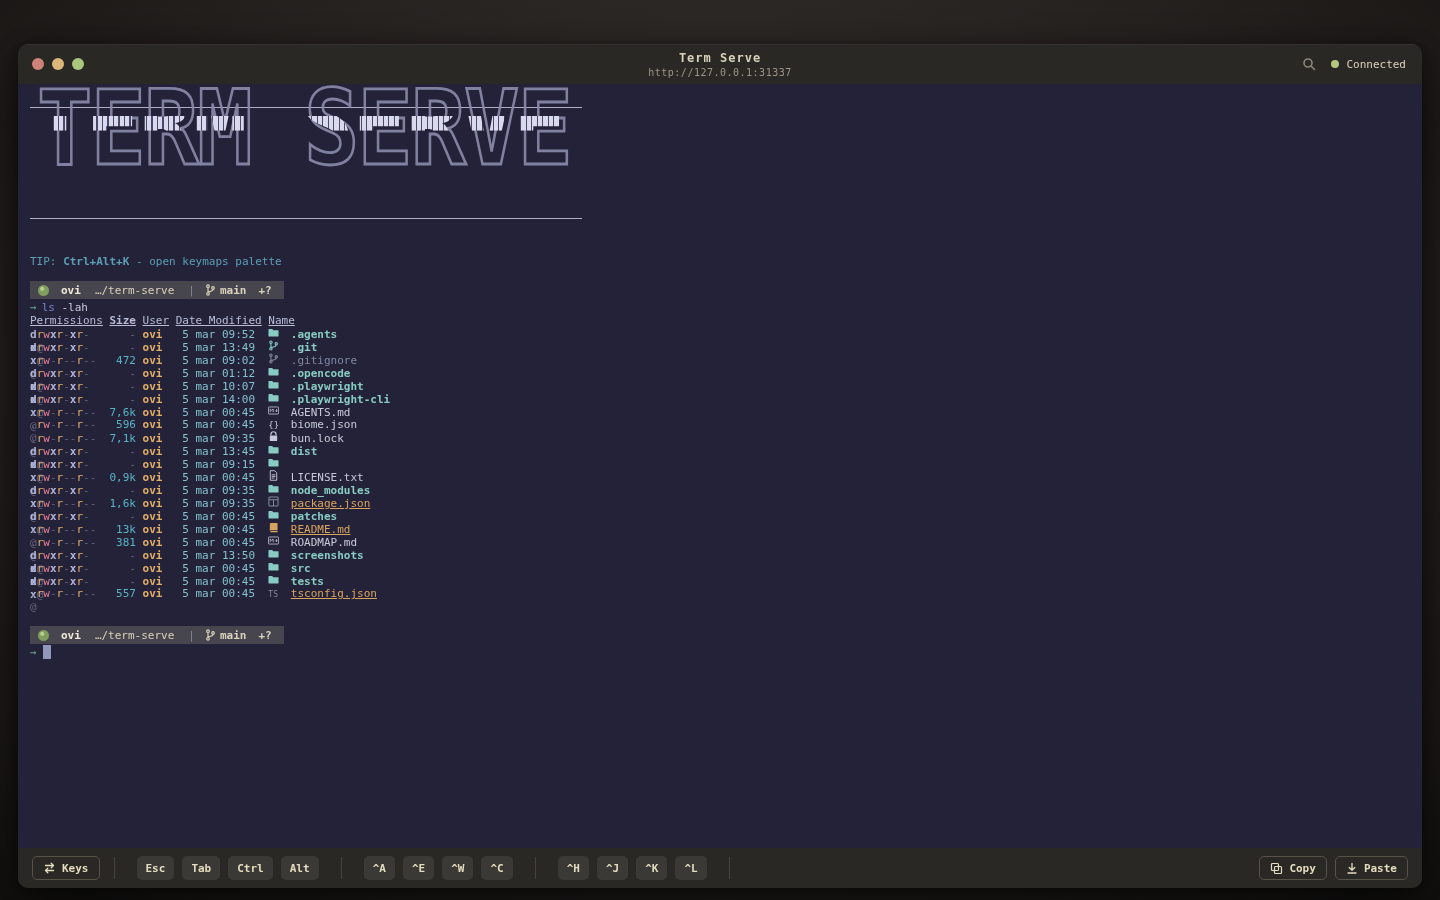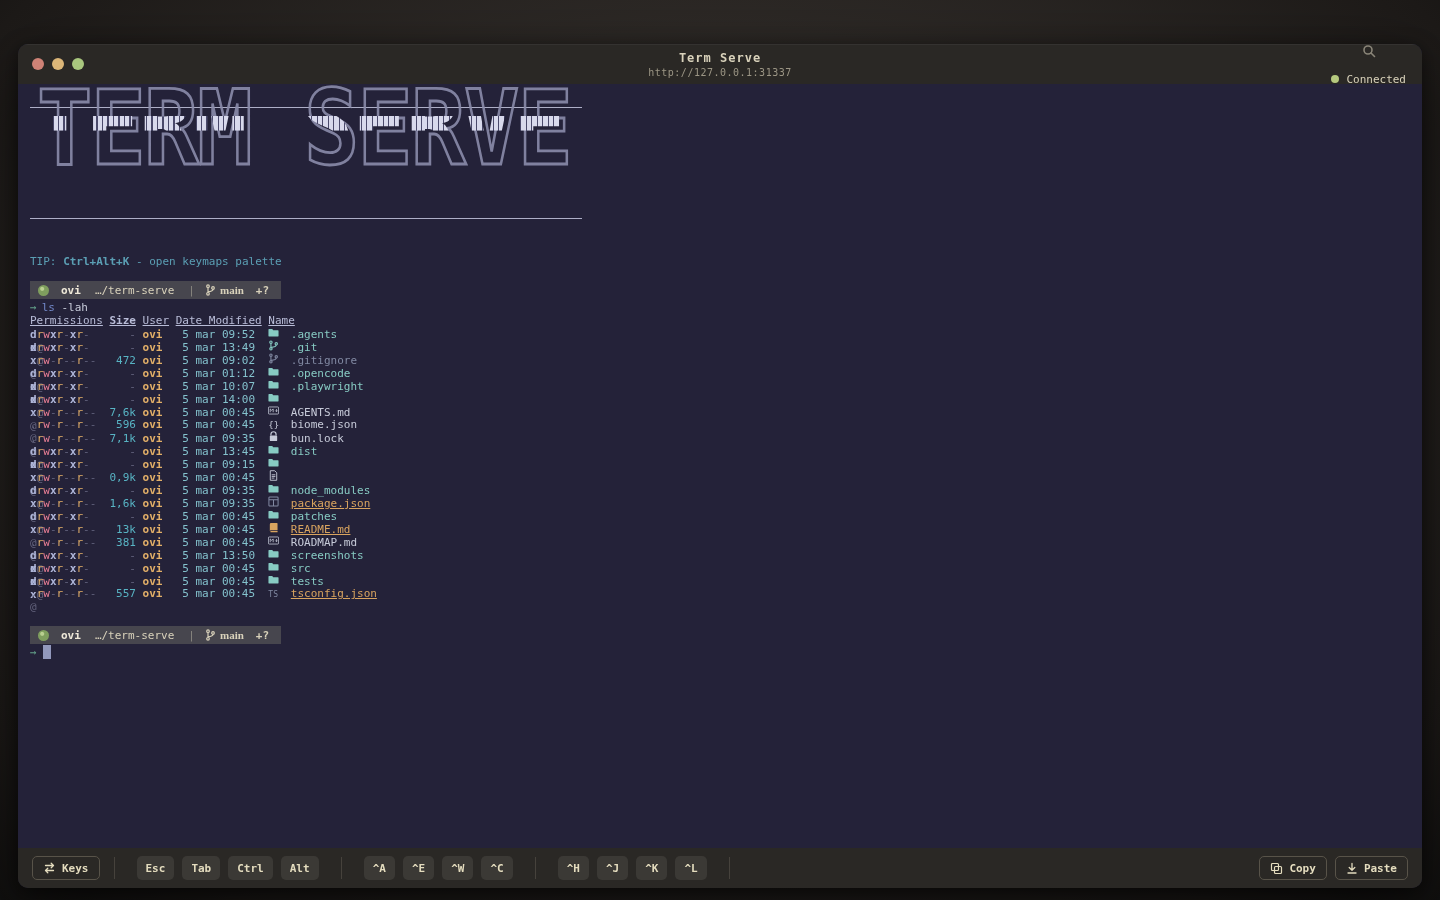--- a/index.html
+++ b/index.html
@@ -20,21 +20,21 @@
     height:40px; background:var(--chrome);
     display:flex; align-items:center; position:relative;
     box-shadow: inset 0 1px 0 rgba(255,255,255,.05);
   }
   .traffic { display:flex; gap:8px; padding-left:14px; }
   .tl { width:12px; height:12px; border-radius:50%; }
   .tl.red{ background:var(--tl-red);} .tl.yellow{ background:var(--tl-yellow);} .tl.green{ background:var(--tl-green);}
   .title-center { position:absolute; left:0; right:0; text-align:center; pointer-events:none; }
   .title-main { font-size:12px; font-weight:bold; color:var(--cream); letter-spacing:1px; }
   .title-url { font-size:10px; color:var(--cream-dim); margin-top:2px; letter-spacing:.5px; }
-  .title-right { margin-left:auto; display:flex; align-items:center; gap:14px; padding-right:16px;flex-direction:column; }
+  .title-right { margin-left:auto; display:flex; align-items:center; gap:14px; padding-right:16px; }
   .search-btn svg { display:block; }
   .conn { display:flex; align-items:center; gap:7px; font-size:11px; color:var(--cream); }
   .conn-dot { width:8px; height:8px; border-radius:50%; background:var(--status-green); }
 
   
   .term {
     position:absolute; top:40px; bottom:40px; left:0; right:0;
     background:var(--term-bg);
     padding:10px 12px; font-size:11px; line-height:13px; color:var(--file);
   }
@@ -59,21 +59,21 @@
     display:inline-flex; align-items:center; margin-top:13px;
     background:var(--prompt-bg); color:var(--cream);
     padding:2px 12px 2px 8px; height:18px;
   }
   .p-circle { width:11px; height:11px; border-radius:50%; margin-right:12px;
     background:radial-gradient(circle at 38% 35%, #b9cf90 0 1.5px, var(--prompt-green) 2.5px); }
   .p-user { font-weight:bold; color:#eee8d8; }
   .p-path { margin-left:14px; color:var(--cream); }
   .p-sep { margin-left:14px; color:#8a8880; }
   .p-branch-ic { margin-left:10px; margin-right:5px; display:inline-flex; }
-  .p-branch { font-weight:bold;font-family:Liberation Serif, serif; }
+  .p-branch { font-weight:bold; }
   .p-flags { margin-left:12px; font-weight:bold; }
 
   .cmdline { margin-top:2px; }
   .arrow { color:var(--arrow); }
   .cmd { color:var(--cmd); margin-left:5px; }
   .args { color:var(--file); }
 
   
   .listing { margin-top:0; }
   .lrow, .lhead {
@@ -88,21 +88,21 @@
   .sz { text-align:right; color:var(--cyan); }
   .sz.dim { color:var(--dim); }
   .usr { color:var(--orange); font-weight:bold; }
   .dt { padding-left:1ch; color:var(--date); }
   .pc-p { color:var(--perm); font-weight:bold; }
   .pc-o { color:var(--orange); }
   .pc-k { color:var(--pink); }
   .pc-dim { color:var(--dim); }
   .fic { display:inline-flex; align-items:center; justify-content:flex-start; font-size:9px; }
   .fic svg { width:11px; height:11px; }
-  .k-dir { color:var(--teal); font-weight:normal; }
+  .k-dir { color:var(--teal); font-weight:bold; }
   .k-file { color:var(--file); }
   .k-hidden { color:var(--hidden); }
   .k-accent { color:var(--accent); font-weight:normal; }
   .fic.muted { color:var(--hidden); font-weight:normal; }
   .fname.k-accent { text-decoration:underline; }
   .ts-txt { font-size:8px; letter-spacing:0; }
 
   .cursor-line { margin-top:1px; display:flex; align-items:center; }
   .cursor-block { display:inline-block; width:8px; height:14px; background:var(--cursor); margin-left:6px; }
 
@@ -265,20 +265,21 @@
           <div class="lrow">
             <span class="perm"><span class="pc-p">d</span><span class="pc-o">r</span><span class="pc-k">w</span><span class="pc-p">x</span><span class="pc-o">r</span><span class="pc-dim">-</span><span class="pc-p">x</span><span class="pc-o">r</span><span class="pc-dim">-</span><span class="pc-p">x</span><span class="pc-dim">@</span></span>
             <span class="sz dim">-</span>
             <span class="usr">ovi</span>
             <span class="dt">5 mar 14:00</span>
             <span class="fic k-dir">
               <svg viewBox="0 0 12 12">
                 <path d="M1 2.2h3.6l1.1 1.4H11a.5.5 0 0 1 .5.5v5.7a.5.5 0 0 1-.5.5H1a.5.5 0 0 1-.5-.5V2.7a.5.5 0 0 1 .5-.5z" fill="currentColor"></path>
               </svg>
             </span>
+            <span class="fname k-dir">.playwright-cli</span>
           </div>
           <div class="lrow">
             <span class="perm"><span class="pc-dim">.</span><span class="pc-o">r</span><span class="pc-k">w</span><span class="pc-dim">-</span><span class="pc-o">r</span><span class="pc-dim">-</span><span class="pc-dim">-</span><span class="pc-o">r</span><span class="pc-dim">-</span><span class="pc-dim">-</span><span class="pc-dim">@</span></span>
             <span class="sz">7,6k</span>
             <span class="usr">ovi</span>
             <span class="dt">5 mar 00:45</span>
             <span class="fic k-file">
               <svg viewBox="0 0 14 10" fill="none" stroke="currentColor" stroke-width="1">
                 <rect x="0.5" y="0.5" width="13" height="9" rx="1.2"></rect>
                 <path d="M2.8 7.2V3l1.9 1.9L6.6 3v4.2M10.8 3.2v3M9.3 5l1.5 1.6L12.3 5"></path>
@@ -334,20 +335,21 @@
             <span class="perm"><span class="pc-dim">.</span><span class="pc-o">r</span><span class="pc-k">w</span><span class="pc-dim">-</span><span class="pc-o">r</span><span class="pc-dim">-</span><span class="pc-dim">-</span><span class="pc-o">r</span><span class="pc-dim">-</span><span class="pc-dim">-</span><span class="pc-dim">@</span></span>
             <span class="sz">0,9k</span>
             <span class="usr">ovi</span>
             <span class="dt">5 mar 00:45</span>
             <span class="fic k-file">
               <svg viewBox="0 0 10 12" fill="none" stroke="currentColor" stroke-width="1">
                 <path d="M1.5.8h4.8L8.5 3v8.2h-7z"></path>
                 <path d="M3 5.2h4M3 7h4M3 8.8h3"></path>
               </svg>
             </span>
+            <span class="fname k-file">LICENSE.txt</span>
           </div>
           <div class="lrow">
             <span class="perm"><span class="pc-p">d</span><span class="pc-o">r</span><span class="pc-k">w</span><span class="pc-p">x</span><span class="pc-o">r</span><span class="pc-dim">-</span><span class="pc-p">x</span><span class="pc-o">r</span><span class="pc-dim">-</span><span class="pc-p">x</span><span class="pc-dim">@</span></span>
             <span class="sz dim">-</span>
             <span class="usr">ovi</span>
             <span class="dt">5 mar 09:35</span>
             <span class="fic k-dir">
               <svg viewBox="0 0 12 12">
                 <path d="M1 2.2h3.6l1.1 1.4H11a.5.5 0 0 1 .5.5v5.7a.5.5 0 0 1-.5.5H1a.5.5 0 0 1-.5-.5V2.7a.5.5 0 0 1 .5-.5z" fill="currentColor"></path>
               </svg>

